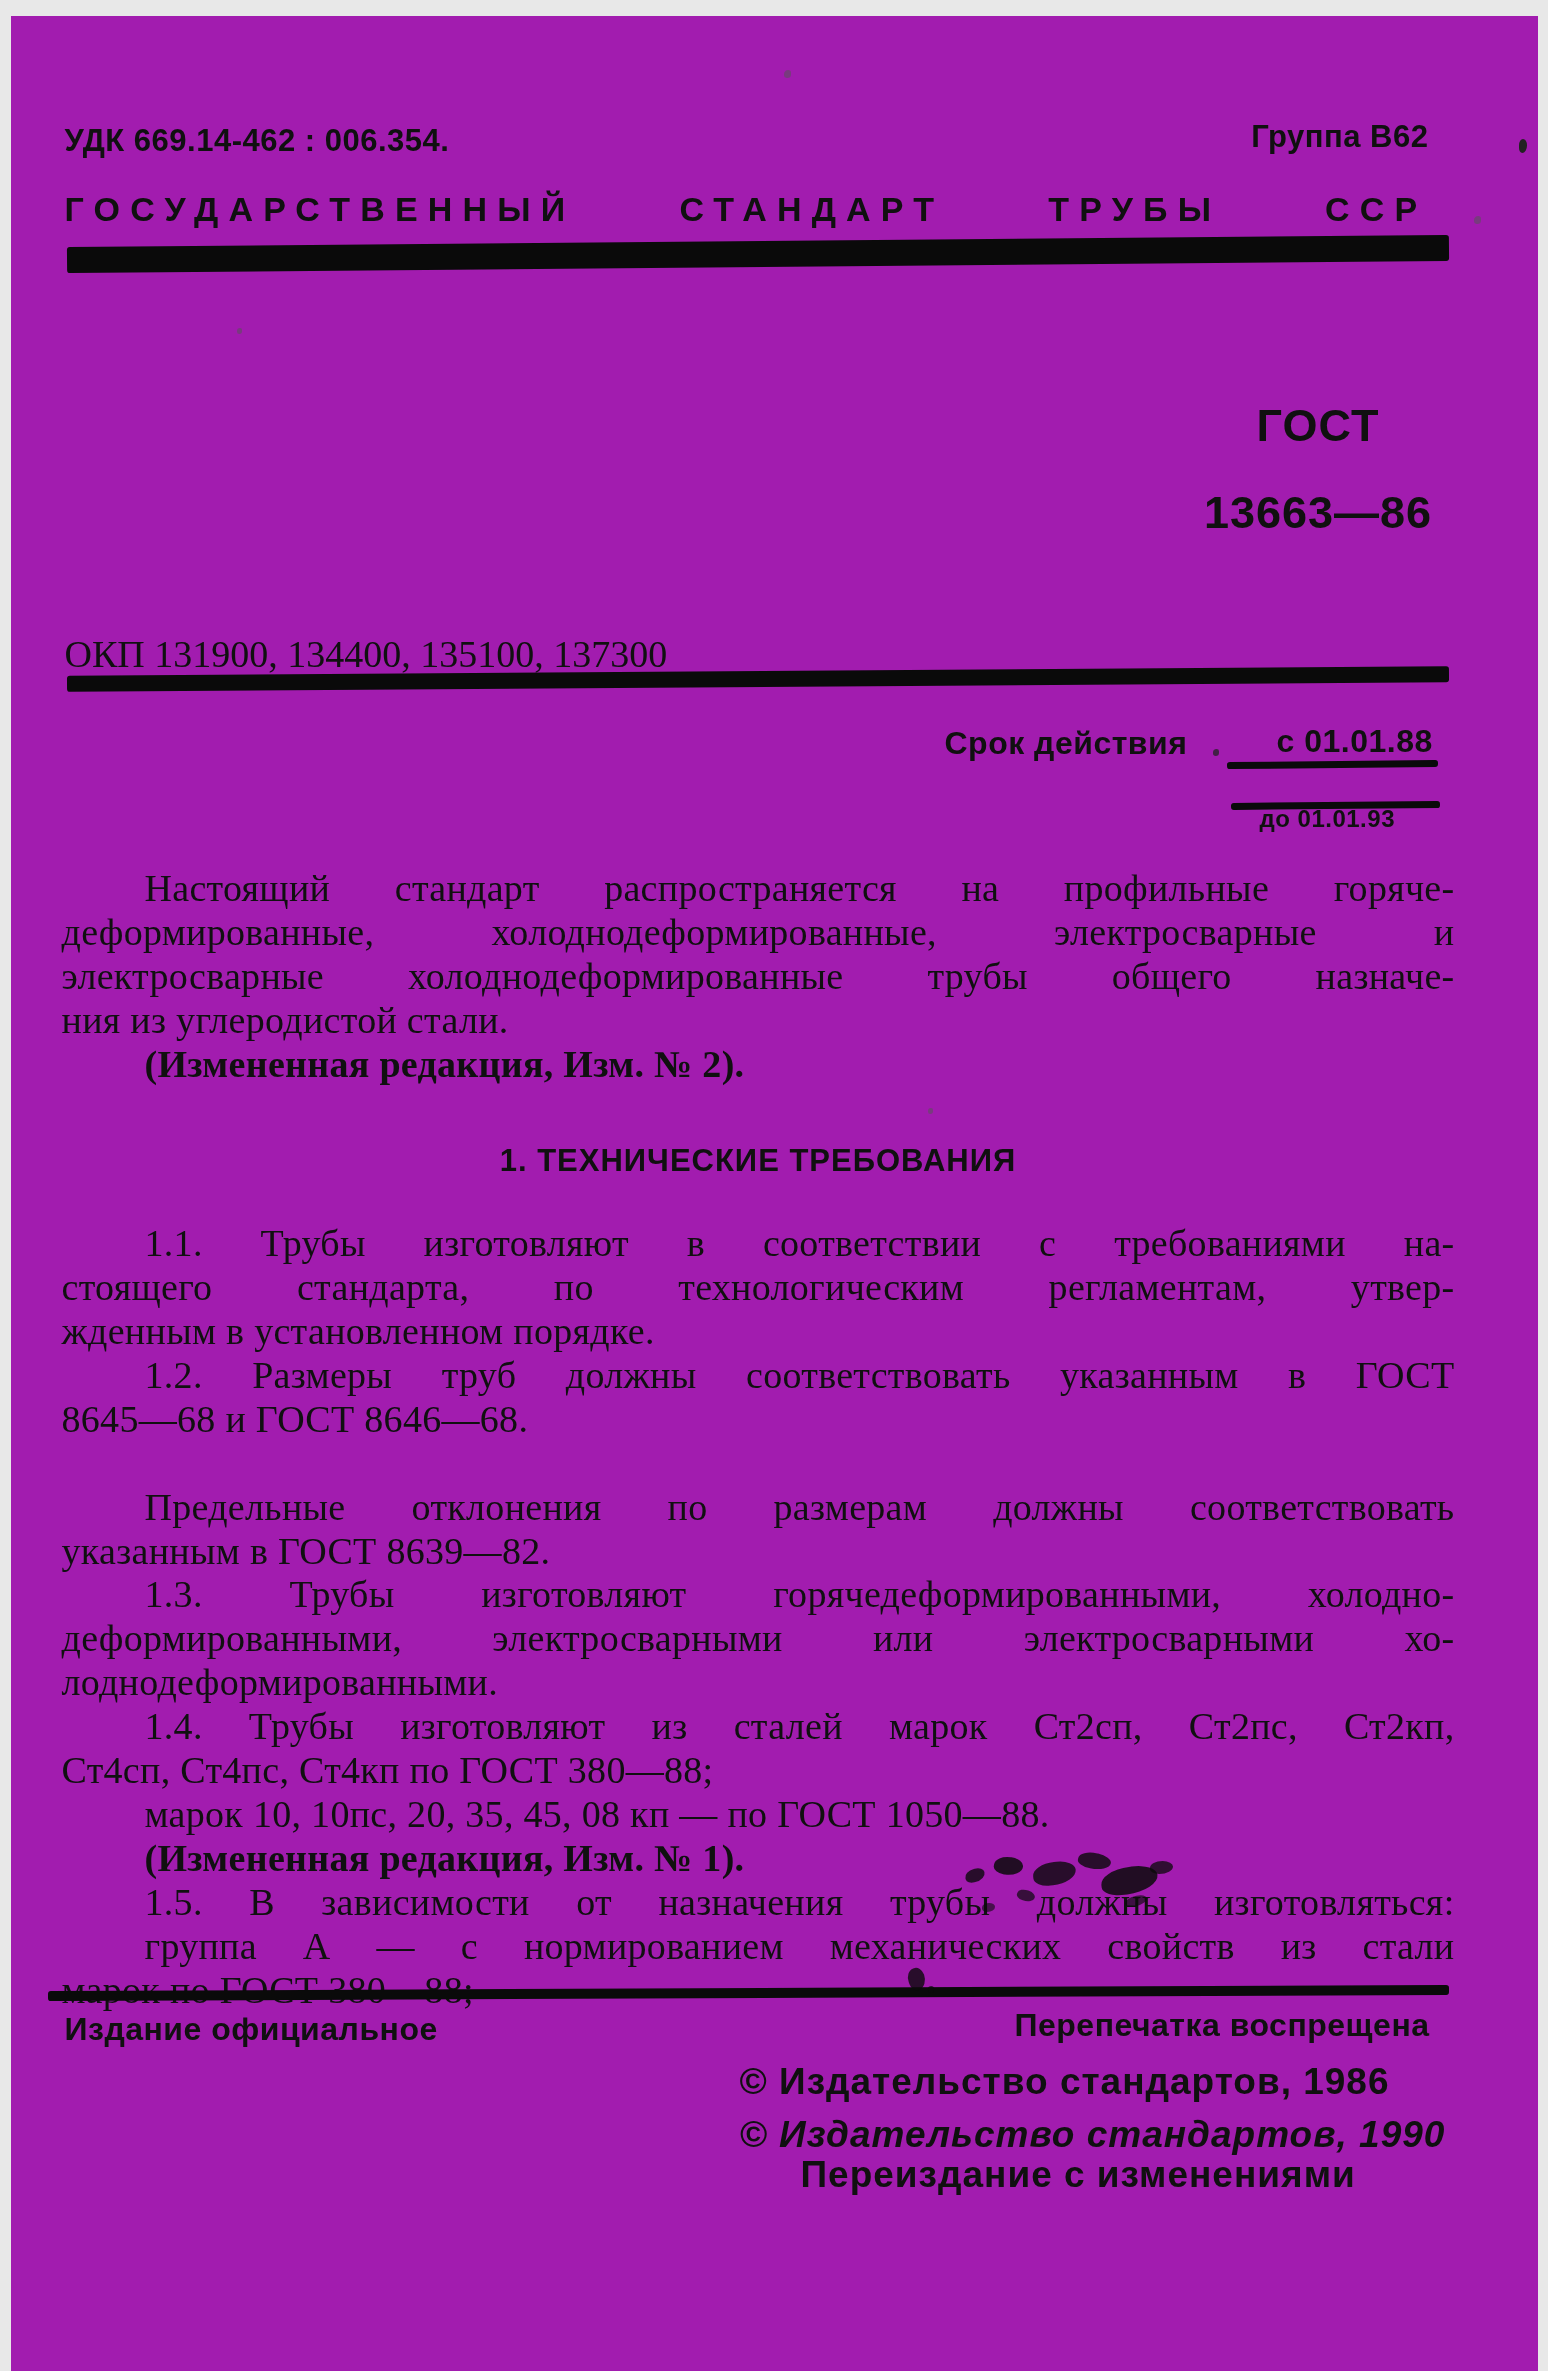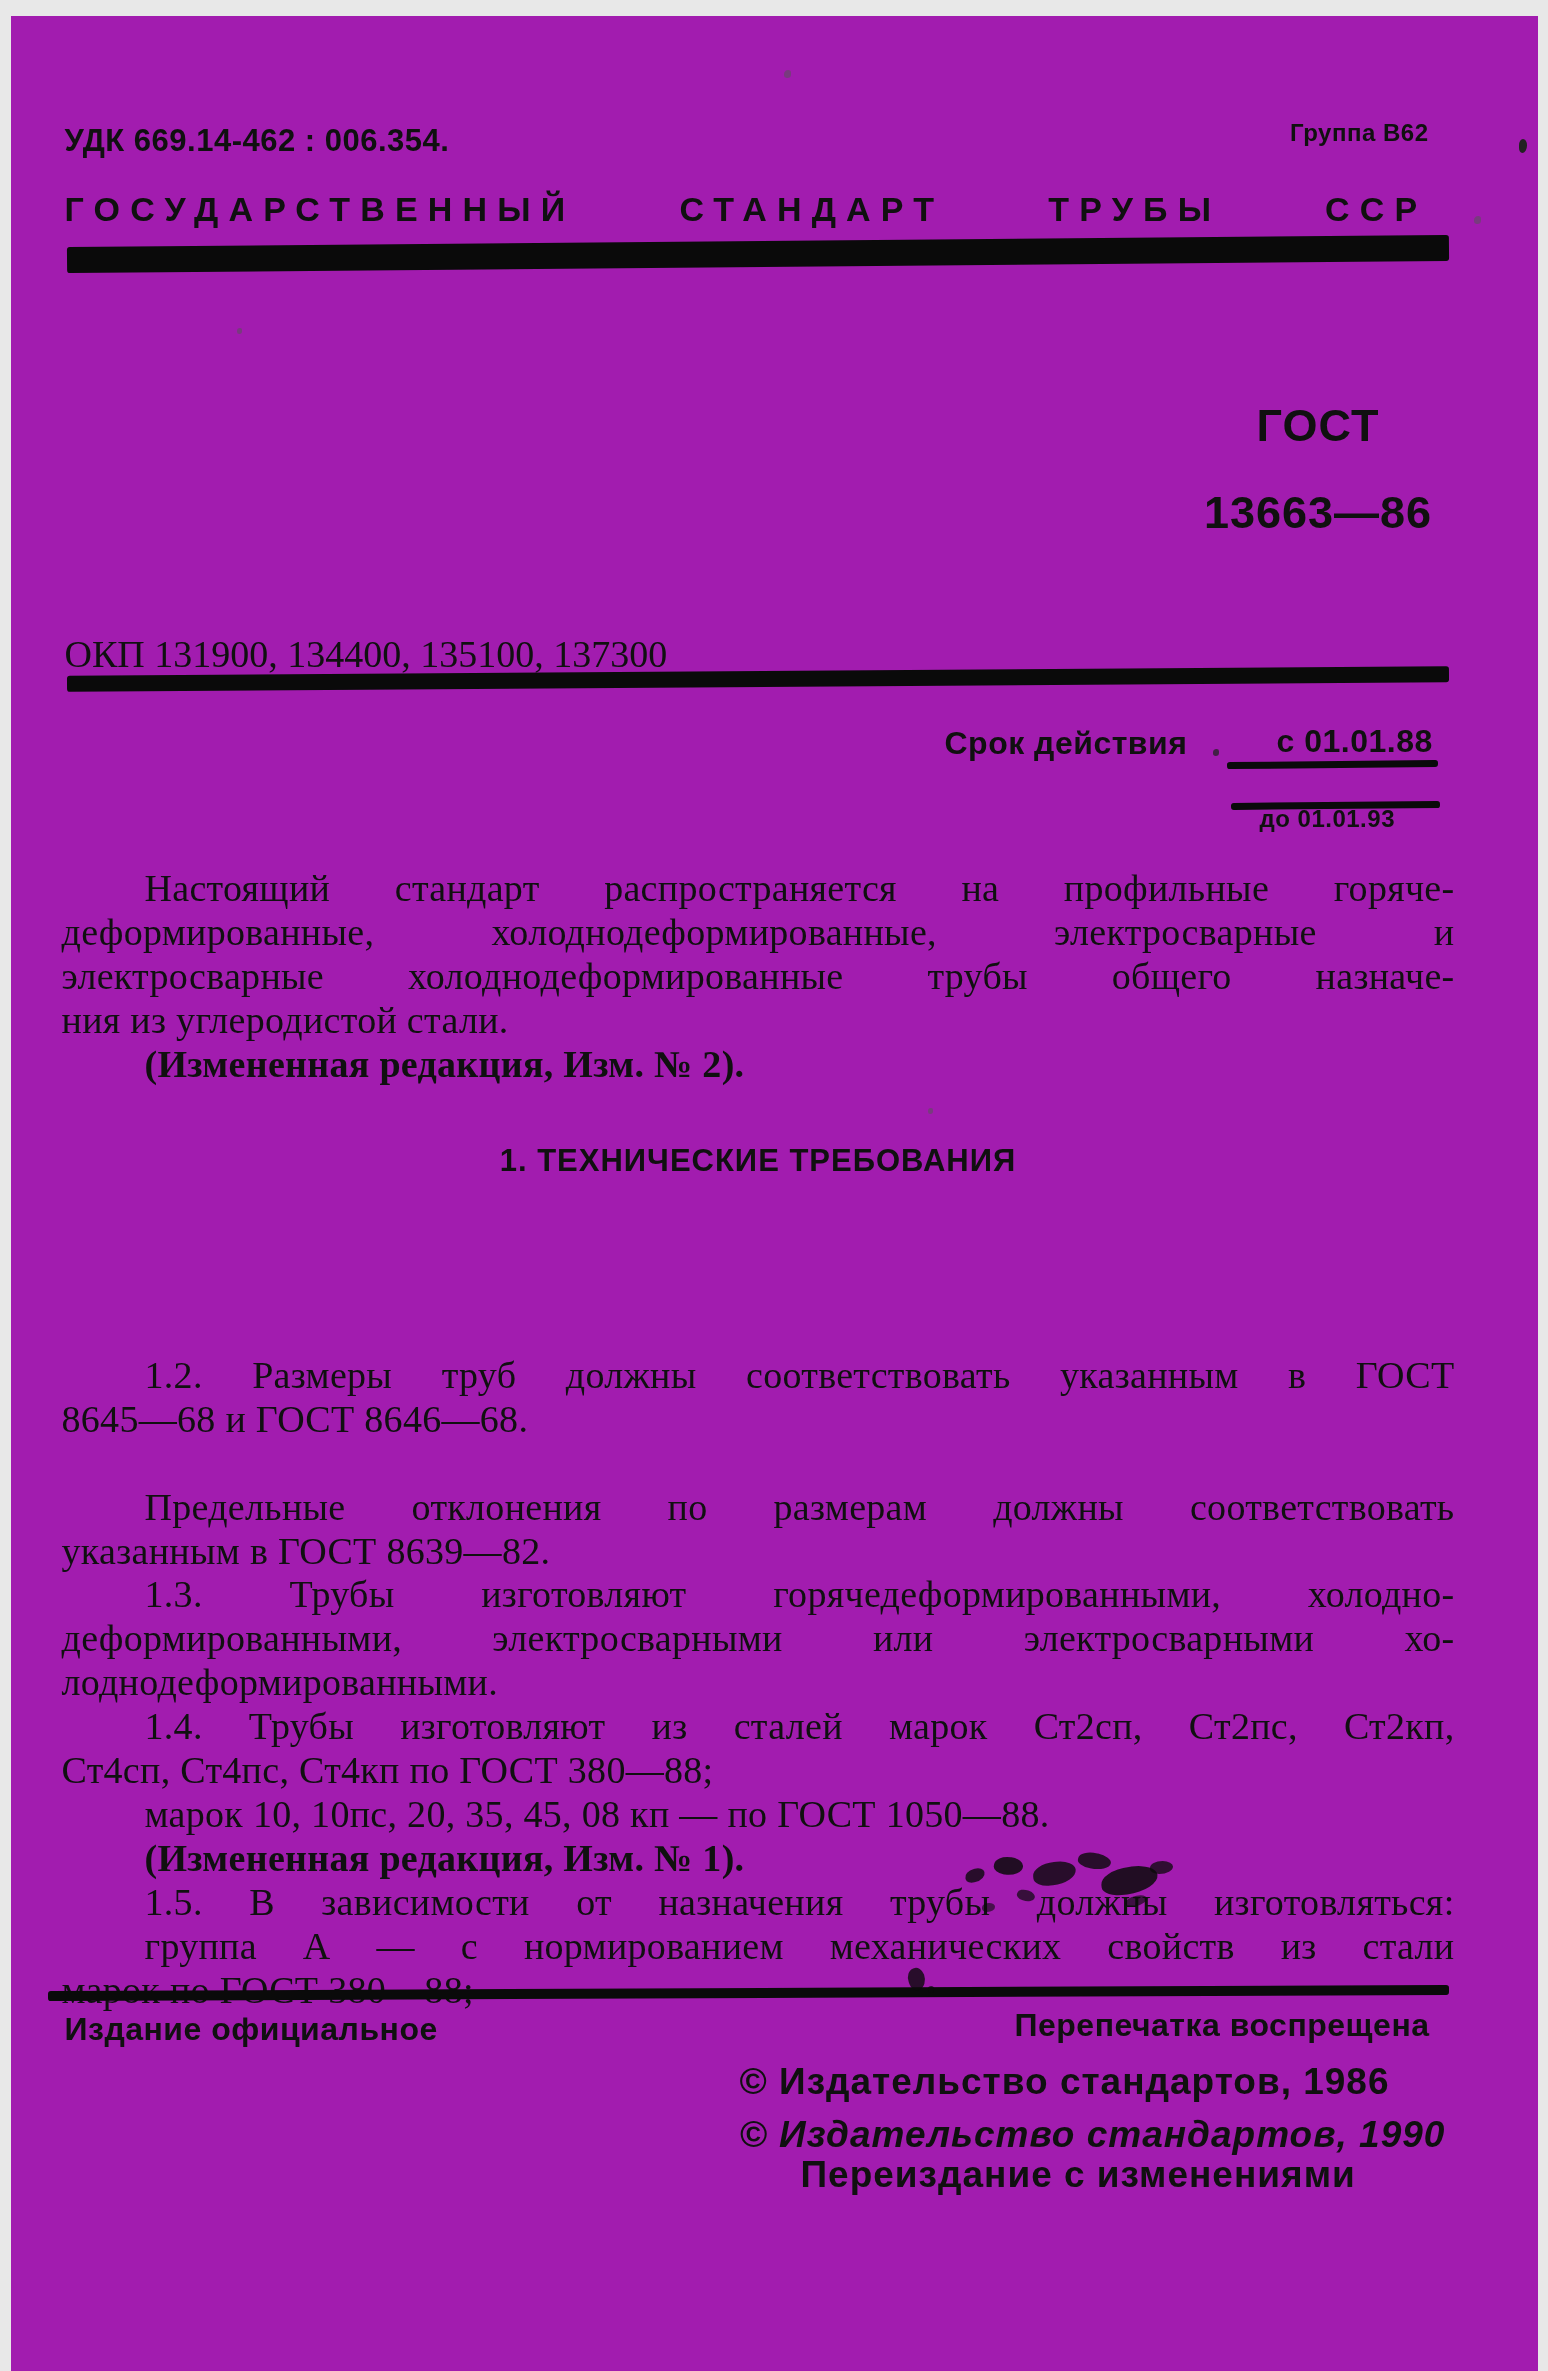--- a/index.html
+++ b/index.html
@@ -12,21 +12,21 @@
     overflow:hidden;
     font-family:"Liberation Serif","DejaVu Serif",serif;
   }
   .abs { position:absolute; }
   .sans { font-family:"Liberation Sans","DejaVu Sans",sans-serif; }
   .serif { font-family:"Liberation Serif","DejaVu Serif",serif; }
   .b { font-weight:bold; }
 
   
   .udk { left:54px; top:107px; font-size:31px; letter-spacing:0.5px; }
-  .group { right:109px; top:103px; font-size:24px; letter-spacing:0.5px; }
+  .group { right:109px; top:103px; font-size:31px; letter-spacing:0.5px; }
   .stdhdr {
     left:54px; top:174px; width:1363px;
     font-size:34px; letter-spacing:.30em; word-spacing:.35em;
     text-align:justify; text-align-last:justify;
     white-space:nowrap;
   }
   .bar { background:#0a0a0a; border-radius:2.9px; }
   .bar-top { left:56px; top:225px; width:1382px; height:26px; transform:rotate(-0.5deg); }
   .bar-mid { left:56px; top:655px; width:1382px; height:15.6px; transform:rotate(-0.4deg); }
 
@@ -98,20 +98,25 @@
   <div class="abs para" style="top:850px">
     <div class="jl ind">Настоящий стандарт распространяется на профильные горяче-</div>
     <div class="jl">деформированные, холоднодеформированные, электросварные и</div>
     <div class="jl">электросварные холоднодеформированные трубы общего назначе-</div>
     <div>ния из углеродистой стали.</div>
     <div class="ind bnote">(Измененная редакция, Изм. № 2).</div>
   </div>
 
   <div class="abs sans b sec-heading">1. ТЕХНИЧЕСКИЕ ТРЕБОВАНИЯ</div>
 
+  <div class="abs para" style="top:1205px">
+    <div class="jl ind">1.1. Трубы изготовляют в соответствии с требованиями на-</div>
+    <div class="jl">стоящего стандарта, по технологическим регламентам, утвер-</div>
+    <div>жденным в установленном порядке.</div>
+  </div>
 
   <div class="abs para" style="top:1337px">
     <div class="jl ind">1.2. Размеры труб должны соответствовать указанным в ГОСТ</div>
     <div>8645—68 и ГОСТ 8646—68.</div>
   </div>
 
   <div class="abs para" style="top:1469px">
     <div class="jl ind">Предельные отклонения по размерам должны соответствовать</div>
     <div>указанным в ГОСТ 8639—82.</div>
   </div>

